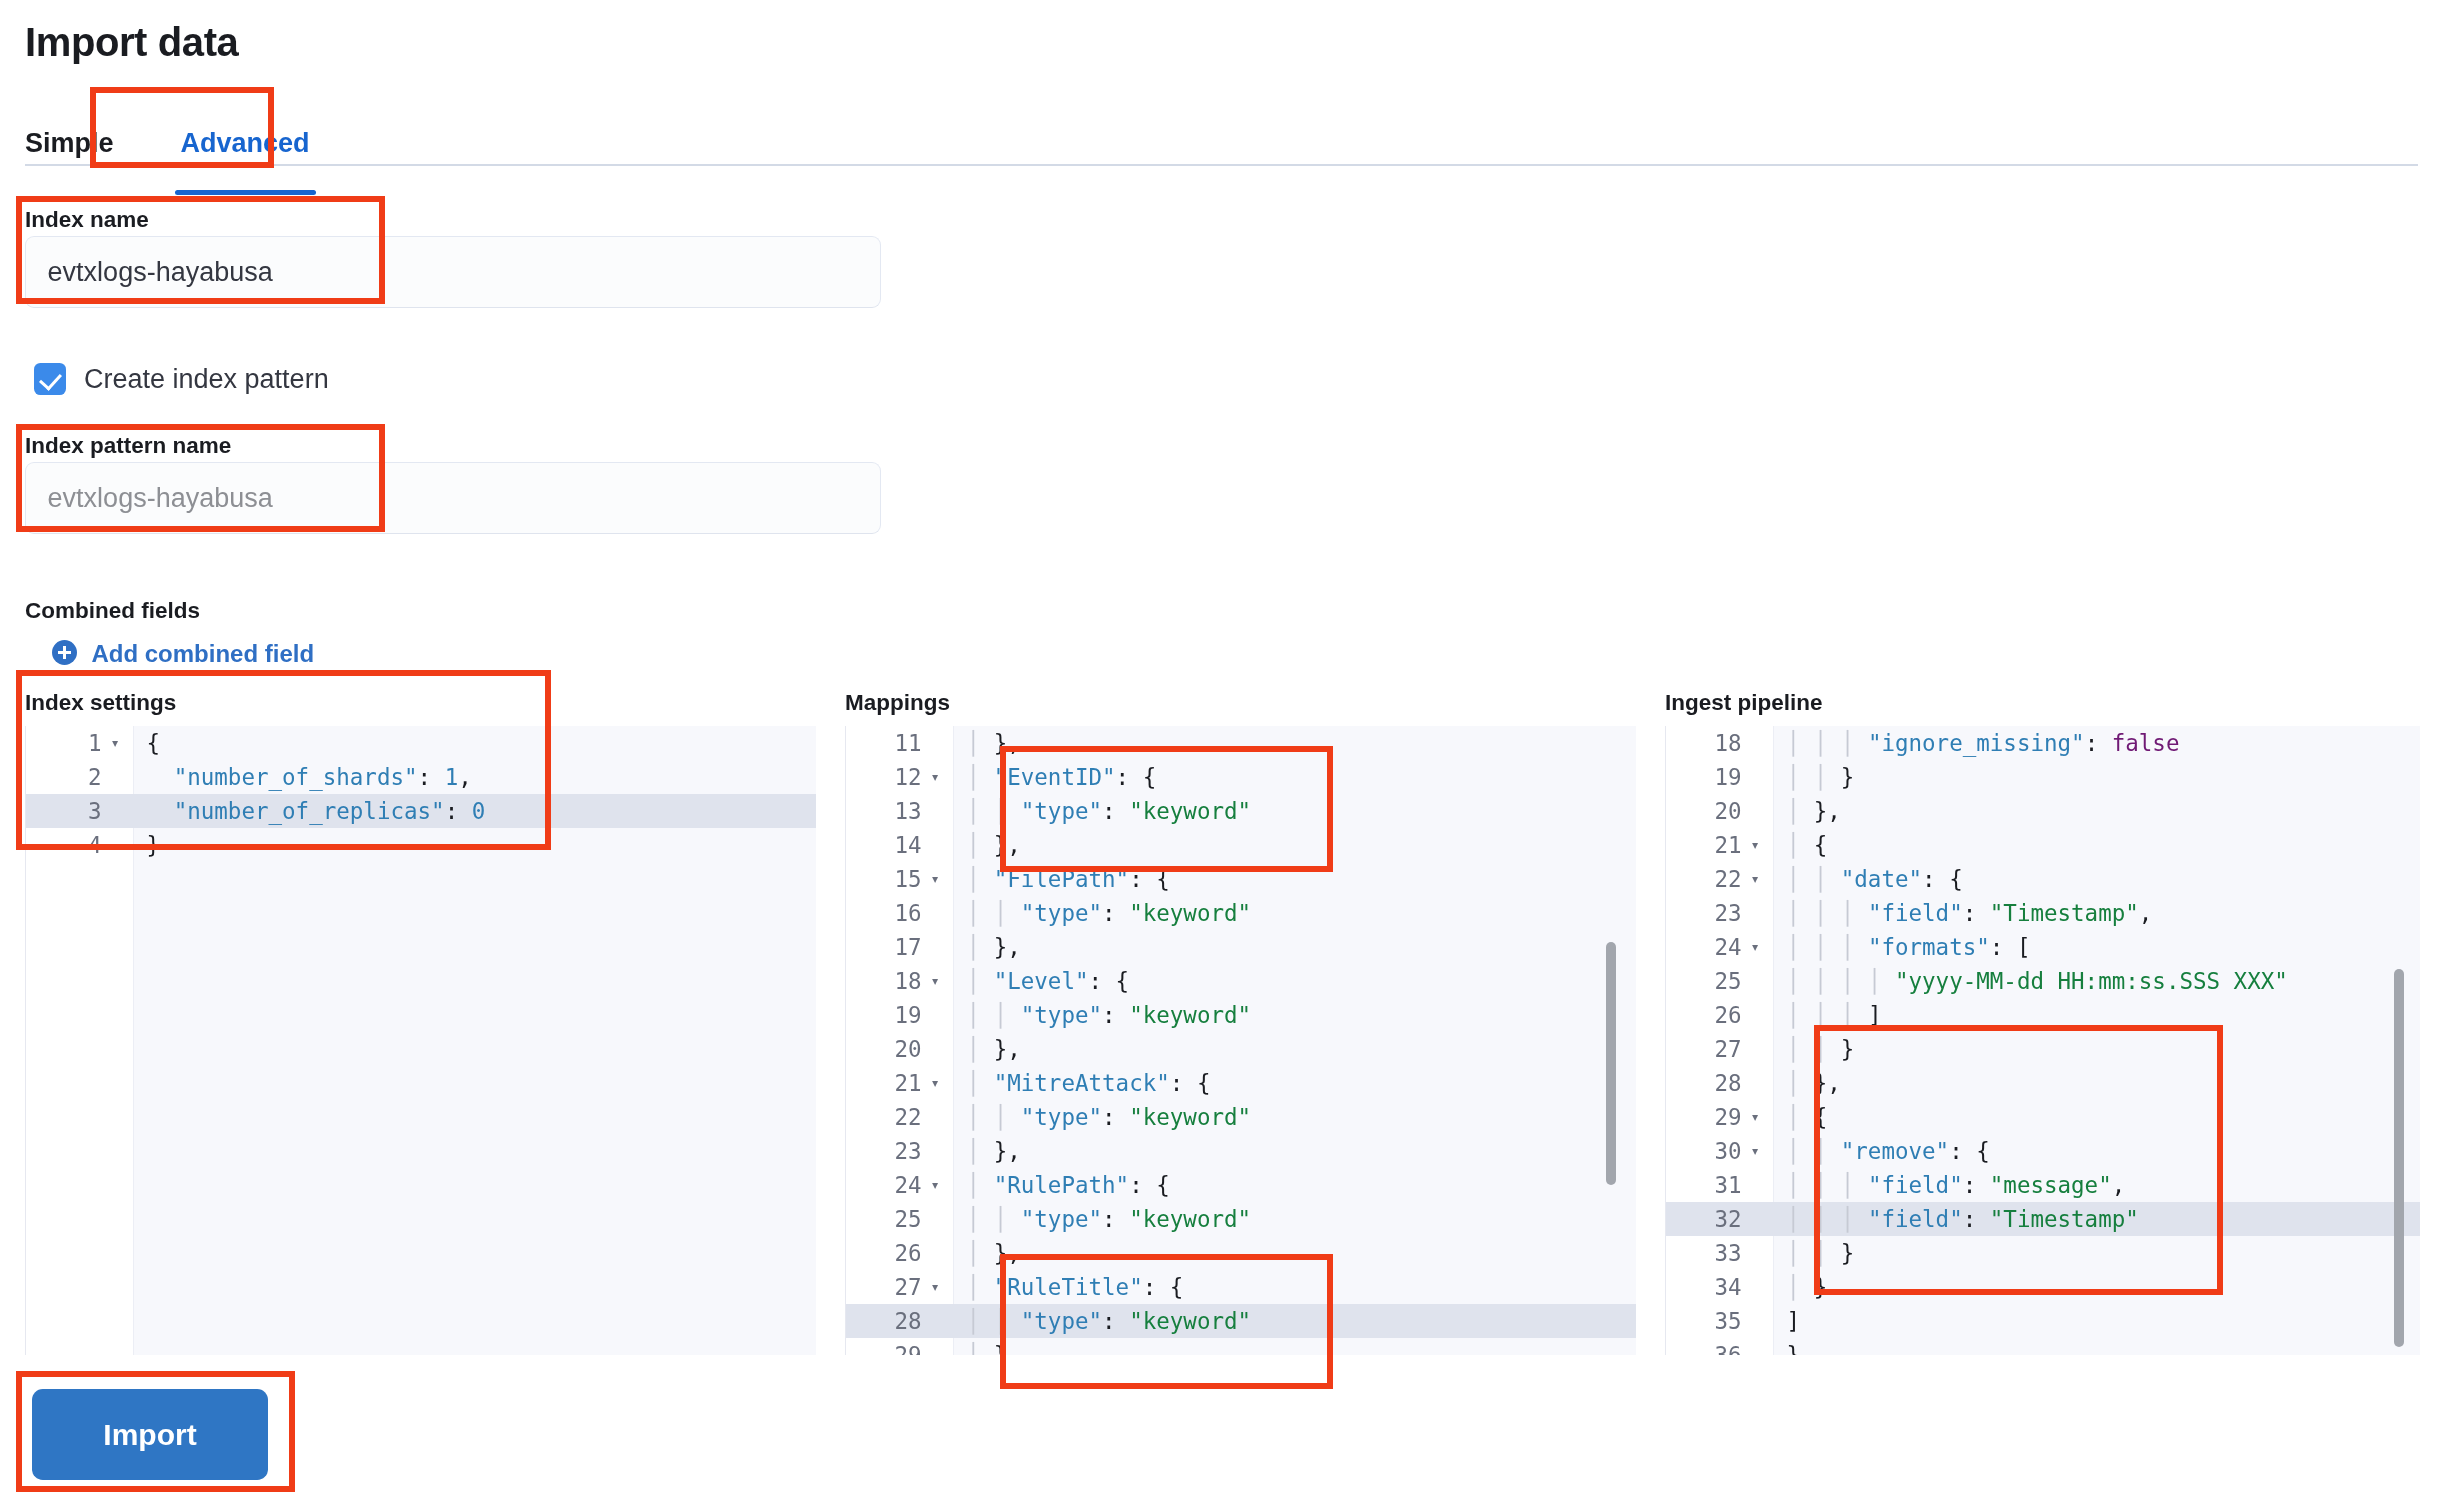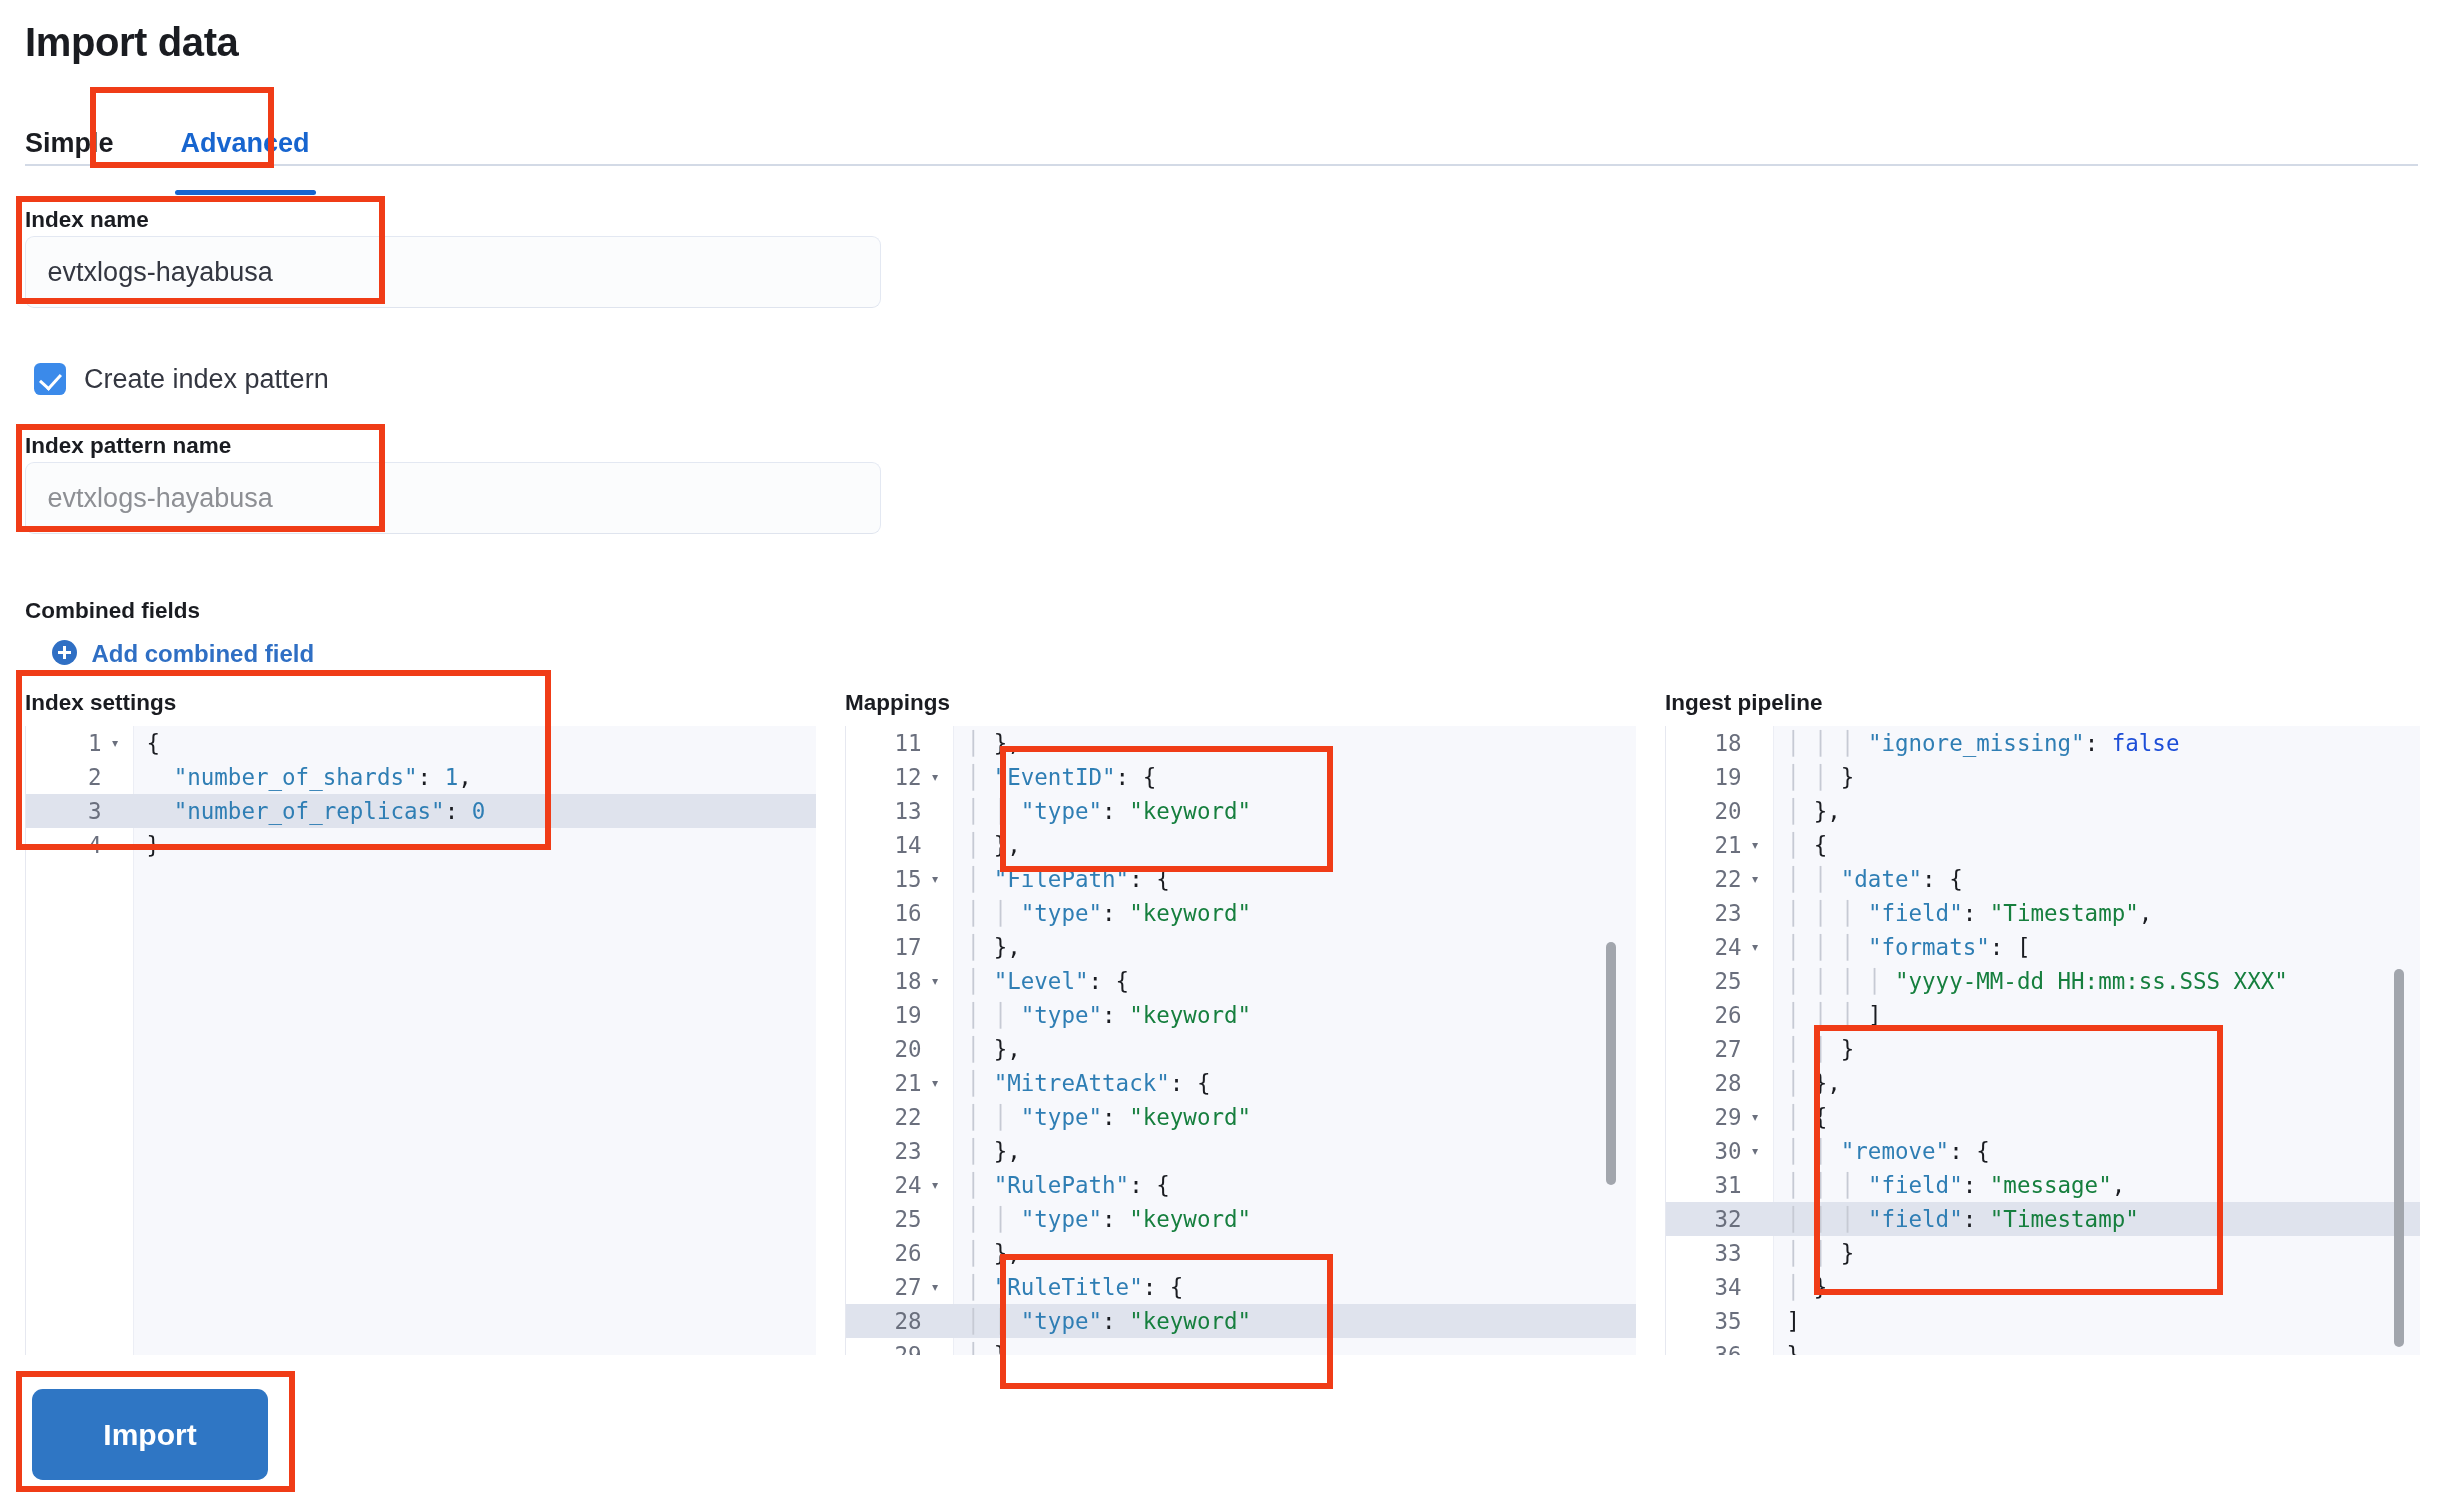--- a/index.html
+++ b/index.html
@@ -127,21 +127,21 @@
     font-family: "DejaVu Sans Mono", monospace;
   }
   .erow .fold {
     width: 27px; flex: none; color: #6a6f7d; font-size: 15.3px;
     text-align: left; padding-left: 3.6px;
   }
   .erow .code { padding-left: 12.6px; }
   .tk-key { color: #2f7eb4; }
   .tk-str { color: #167f3e; }
   .tk-num { color: #2f7eb4; }
-  .tk-bool { color: #1d4ed8; }
+  .tk-bool { color: #701a75; }
   .tk-punc { color: #1a1c21; }
   .tk-ind { color: #c6cad4; }
 
   .vscroll {
     position: absolute; width: 10px; border-radius: 5.4px;
     background: #a2a6ad;
   }
 
   
   .import-btn {

